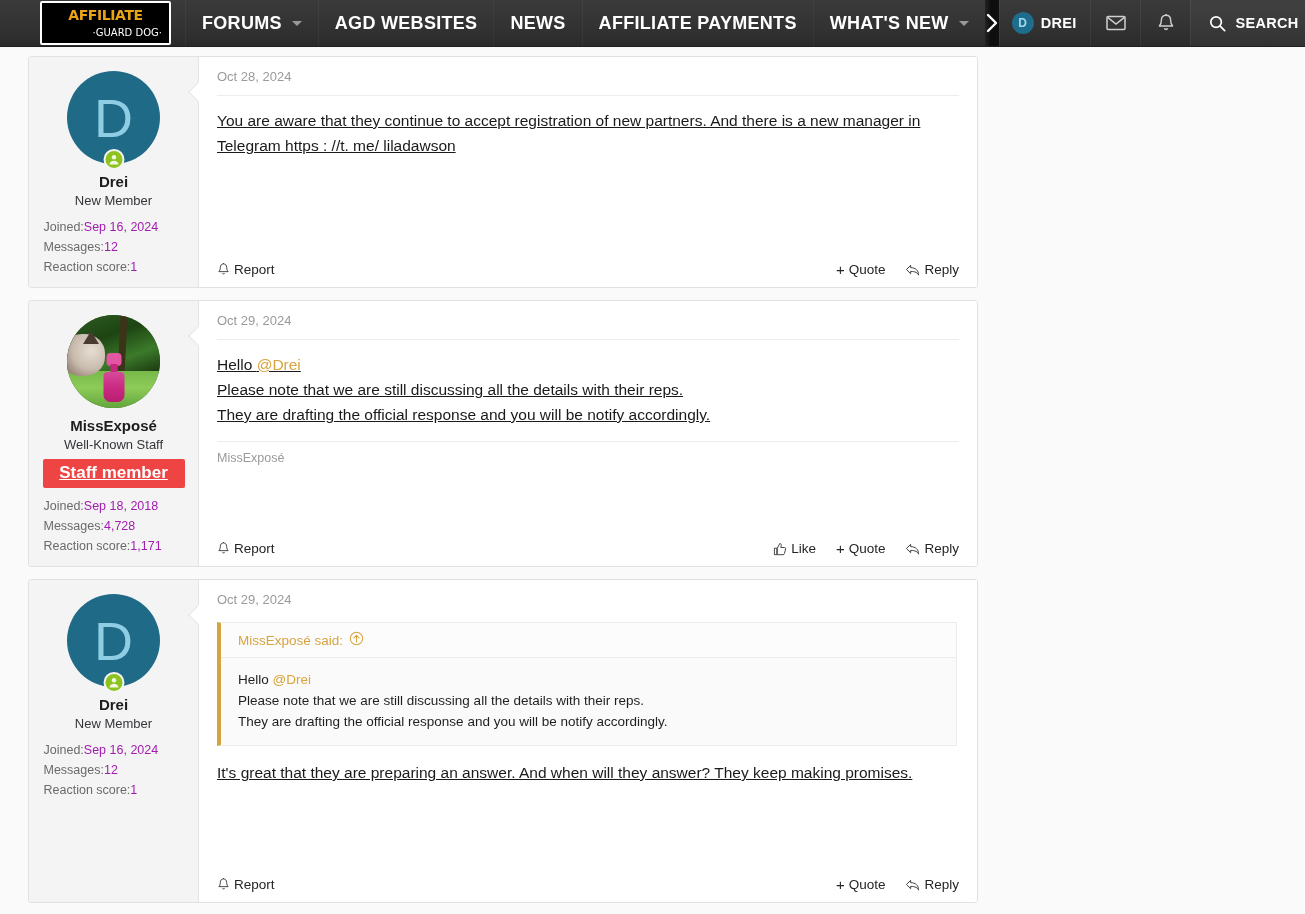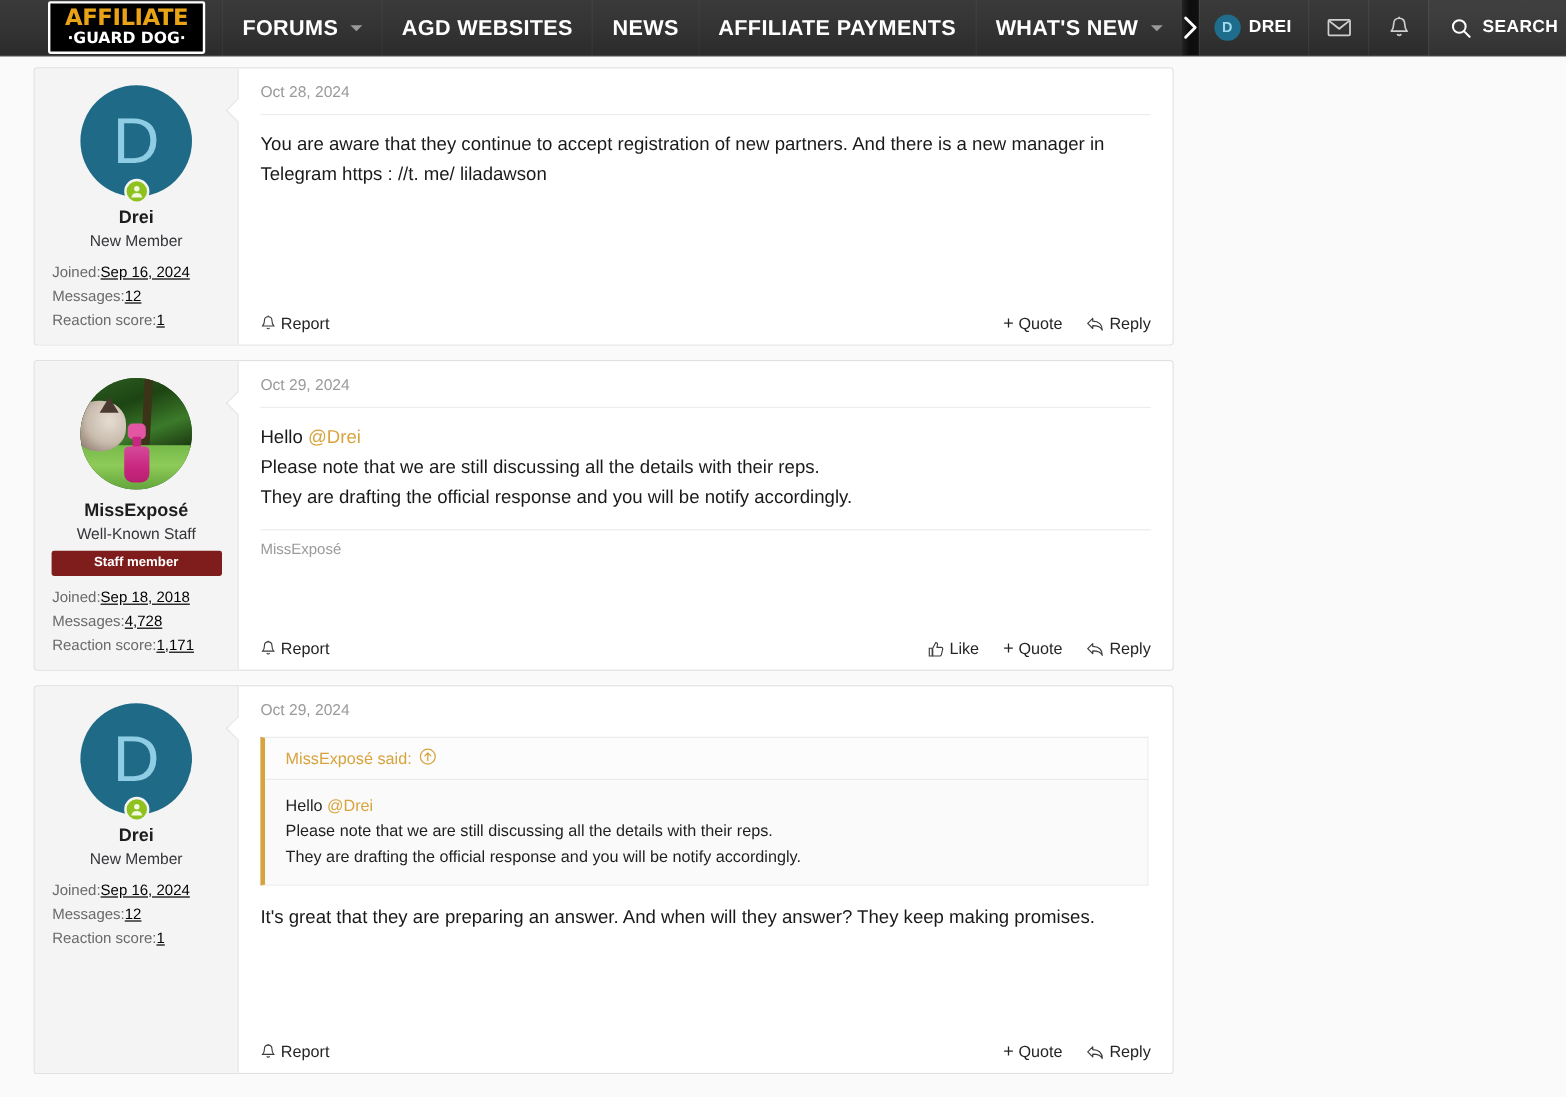--- a/index.html
+++ b/index.html
@@ -31,34 +31,35 @@
     border: 2px solid #ffffff;
     border-radius: 2px;
     padding: 3px 7px 3px 7px;
     line-height: 1;
     text-align: center;
     width: 131px;
   }
   .logo-line1 {
     color: #e8a317;
     font-weight: bold;
-    font-size: 19px;
+    font-size: 14px;
     letter-spacing: -0.4px;
     font-family: "DejaVu Sans", sans-serif;
     display: block;
     line-height: 19px;
   }
   .logo-line2 {
     color: #ffffff;
-    font-weight: bold;
-    font-size: 13px;
+    font-weight: normal;
+    font-size: 10px;
     letter-spacing: 0px;
     font-family: "DejaVu Sans", sans-serif;
     display: block;
     line-height: 15px;
+    text-align: right;
   }
   .nav-items { display: flex; align-items: stretch; flex: 0 0 auto; }
   .nav-item {
     display: flex; align-items: center;
     padding: 0 16px;
     color: #ffffff;
     font-size: 18px;
     font-weight: bold;
     letter-spacing: 0.3px;
     text-transform: uppercase;
@@ -241,39 +242,40 @@
   .usertitle {
     font-size: 13px;
     color: #34343a;
     margin-top: 1px;
     line-height: 17px;
   }
   .staff-badge {
     display: block;
     margin: 6px auto 4px auto;
     width: 142px;
-    background: #7f1d1d;
+    background: #ef4444;
     color: #ffffff;
-    font-size: 11px;
+    font-size: 17px;
     font-weight: bold;
     padding: 4px 0 5px 0;
     border-radius: 2px;
+    text-decoration: underline;
   }
   .stats {
     margin: 8px auto 0 auto;
     width: 140px;
     font-size: 12.5px;
     color: #3a3a3a;
   }
   .stat-row {
     display: flex; justify-content: flex-start;
     line-height: 20px;
   }
   .stat-label { color: #6a6a6a; }
-  .stat-val { color: #000000; text-decoration: underline; }
+  .stat-val { color: #a21caf; }
 
   .post-main {
     flex: 1;
     position: relative;
     padding: 10px 18px 10px 18px;
     background: #fff;
     min-width: 0;
   }
   .notch {
     position: absolute;
@@ -292,21 +294,21 @@
   }
   .post-divider {
     border-top: 1px solid #ededed;
     margin: 0 0 12px 0;
   }
   .post-body {
     font-size: 15.5px;
     color: #1a1a1a;
     line-height: 25px;
   }
-  .post-body p { margin: 0 0 0 0; }
+  .post-body p { margin: 0 0 0 0; text-decoration: underline; }
   .post-body p + p { margin-top: 0; }
   .mention { color: #d8a43d; }
   .blank-line { height: 25px; }
 
   .quote {
     border-left: 4px solid #d7a33f;
     border-top: 1px solid #ececec;
     border-right: 1px solid #ececec;
     border-bottom: 1px solid #ececec;
     background: #fbfbfb;

